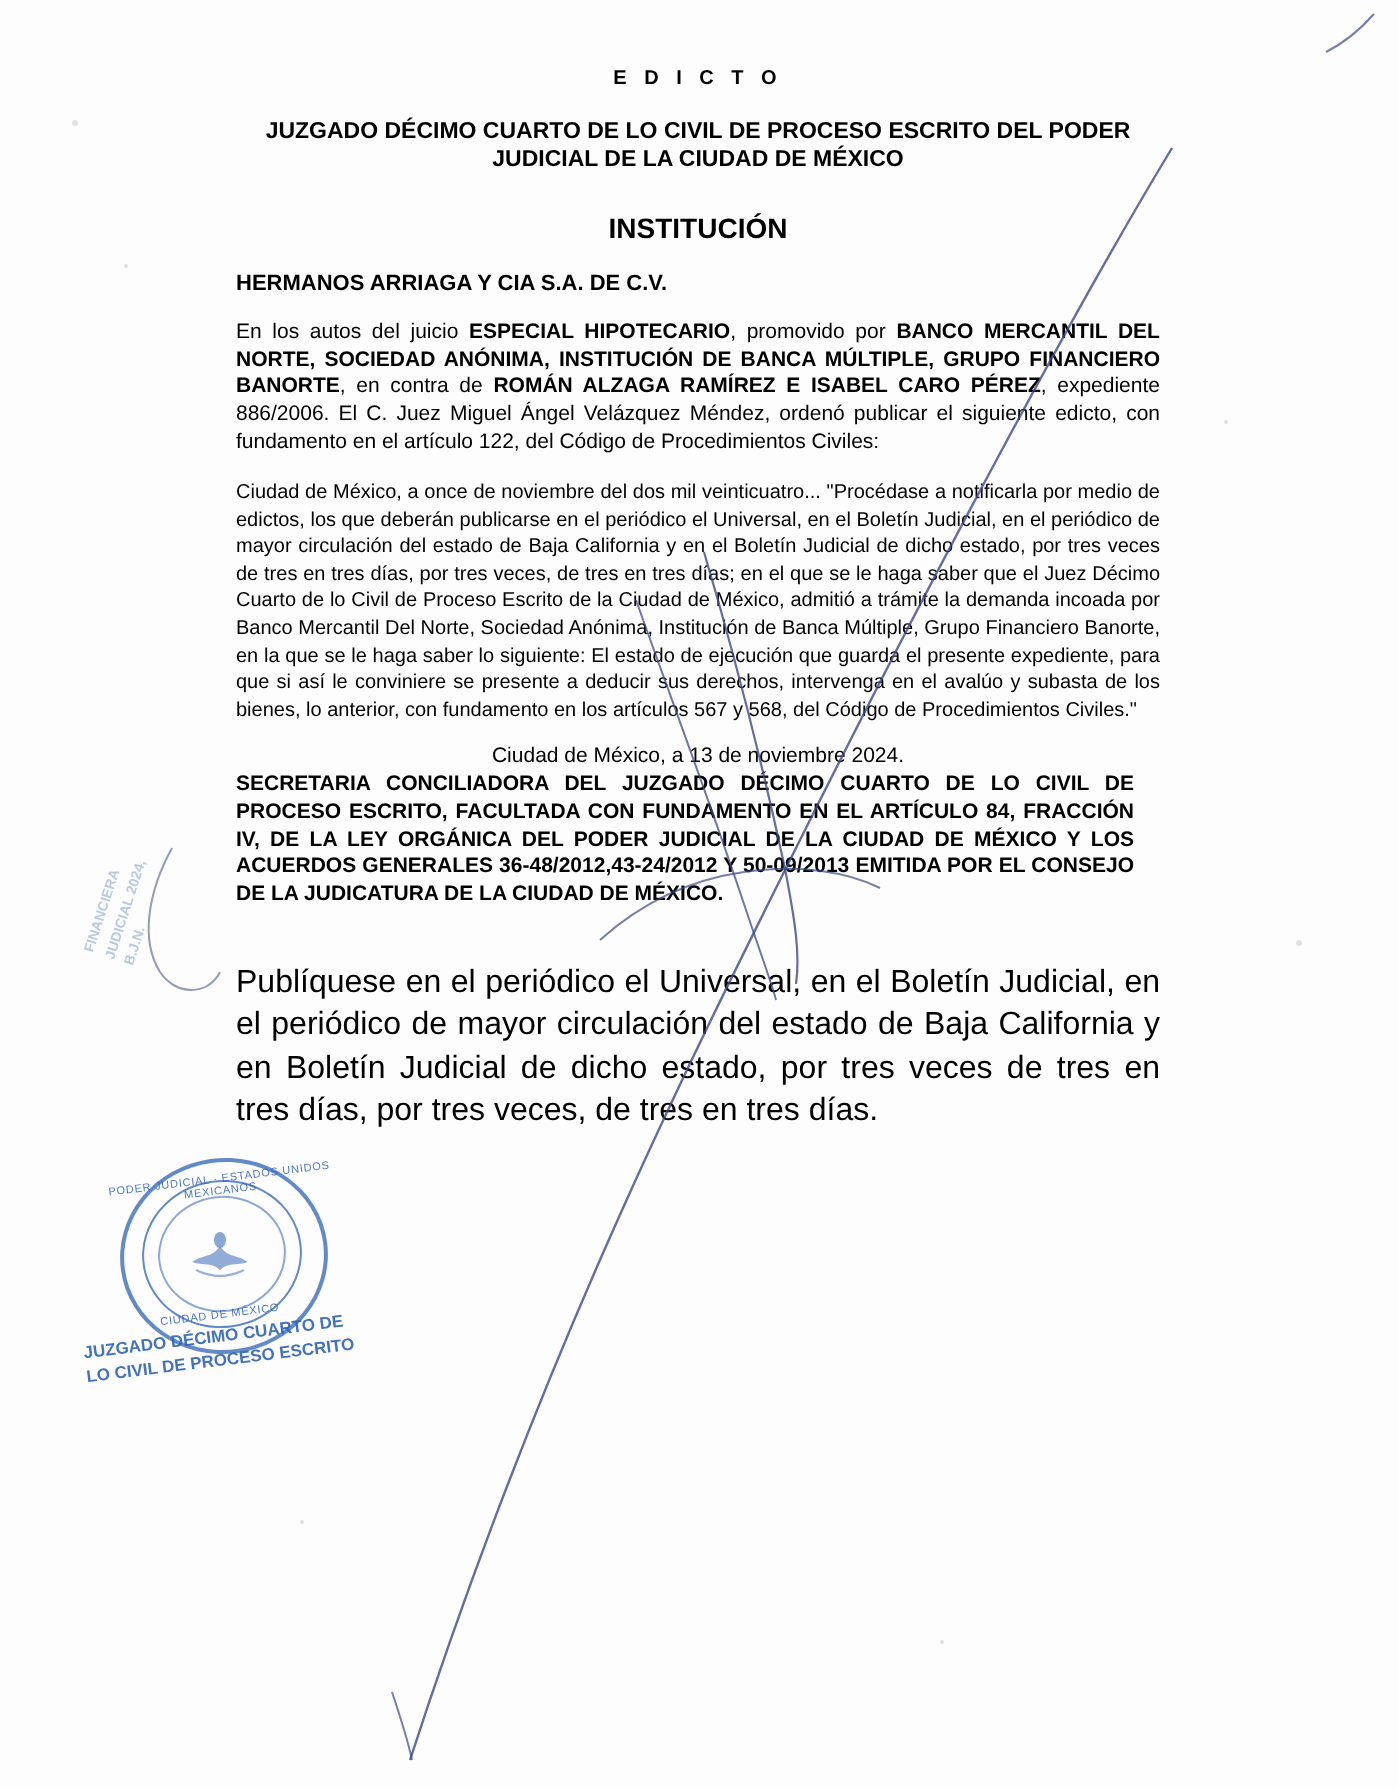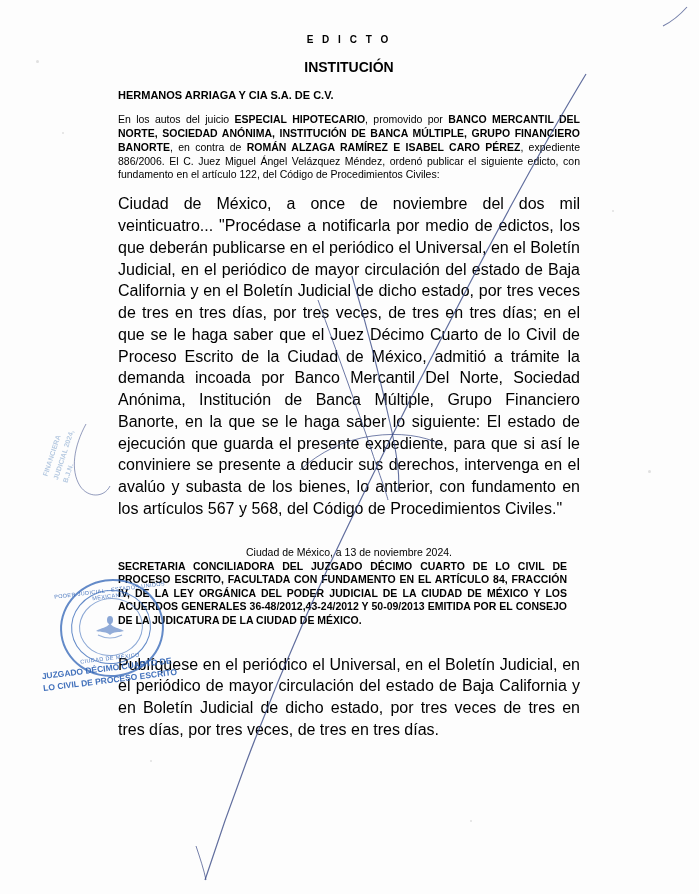--- a/index.html
+++ b/index.html
@@ -59,24 +59,24 @@
     margin-bottom: 12px;
   }
   p.body-par {
     font-size: 10.5px;
     line-height: 1.32;
     text-align: justify;
     margin: 0 0 11px 0;
   }
   .b { font-weight: bold; }
   .quote-block {
-    font-size: 16px;
+    font-size: 10px;
     line-height: 1.36;
     text-align: justify;
-    margin: 0 0 26px 0;
+    margin: 0 0 10px 0;
   }
   .date-center {
     text-align: center;
     font-weight: normal;
     font-size: 10.5px;
     margin: 0 0 2px 0;
   }
   .secretaria {
     font-weight: bold;
     font-size: 10.5px;
@@ -206,20 +206,21 @@
   <div class="speckle" style="left:470px;top:820px;width:2px;height:2px;"></div>
 
   <svg class="corner-mark" viewBox="0 0 28 22">
     <path d="M2 20 C10 16, 18 10, 26 1" stroke="#3a4a86" stroke-width="1.1" fill="none" opacity=".7"></path>
   </svg>
 
   <div class="content">
 
     <div class="edicto">E D I C T O</div>
 
+    <div class="court-head">JUZGADO DÉCIMO CUARTO DE LO CIVIL DE PROCESO ESCRITO DEL PODER JUDICIAL DE LA CIUDAD DE MÉXICO</div>
 
     <div class="notificacion">INSTITUCIÓN</div>
 
     <div class="addressee">HERMANOS ARRIAGA Y CIA S.A. DE C.V.</div>
 
     <p class="body-par">
       <span>En los autos del juicio </span><span class="b">ESPECIAL HIPOTECARIO</span><span>, promovido por </span><span class="b">BANCO MERCANTIL DEL NORTE, SOCIEDAD ANÓNIMA, INSTITUCIÓN DE BANCA MÚLTIPLE, GRUPO FINANCIERO BANORTE</span><span>, en contra de </span><span class="b">ROMÁN ALZAGA RAMÍREZ E ISABEL CARO PÉREZ</span><span>, expediente 886/2006. El C. Juez Miguel Ángel Velázquez Méndez, ordenó publicar el siguiente edicto, con fundamento en el artículo 122, del Código de Procedimientos Civiles:</span>
     </p>
 
     <p class="quote-block">Ciudad de México, a once de noviembre del dos mil veinticuatro... "Procédase a notificarla por medio de edictos, los que deberán publicarse en el periódico el Universal, en el Boletín Judicial, en el periódico de mayor circulación del estado de Baja California y en el Boletín Judicial de dicho estado, por tres veces de tres en tres días, por tres veces, de tres en tres días; en el que se le haga saber que el Juez Décimo Cuarto de lo Civil de Proceso Escrito de la Ciudad de México, admitió a trámite la demanda incoada por Banco Mercantil Del Norte, Sociedad Anónima, Institución de Banca Múltiple, Grupo Financiero Banorte, en la que se le haga saber lo siguiente: El estado de ejecución que guarda el presente expediente, para que si así le conviniere se presente a deducir sus derechos, intervenga en el avalúo y subasta de los bienes, lo anterior, con fundamento en los artículos 567 y 568, del Código de Procedimientos Civiles."</p>

